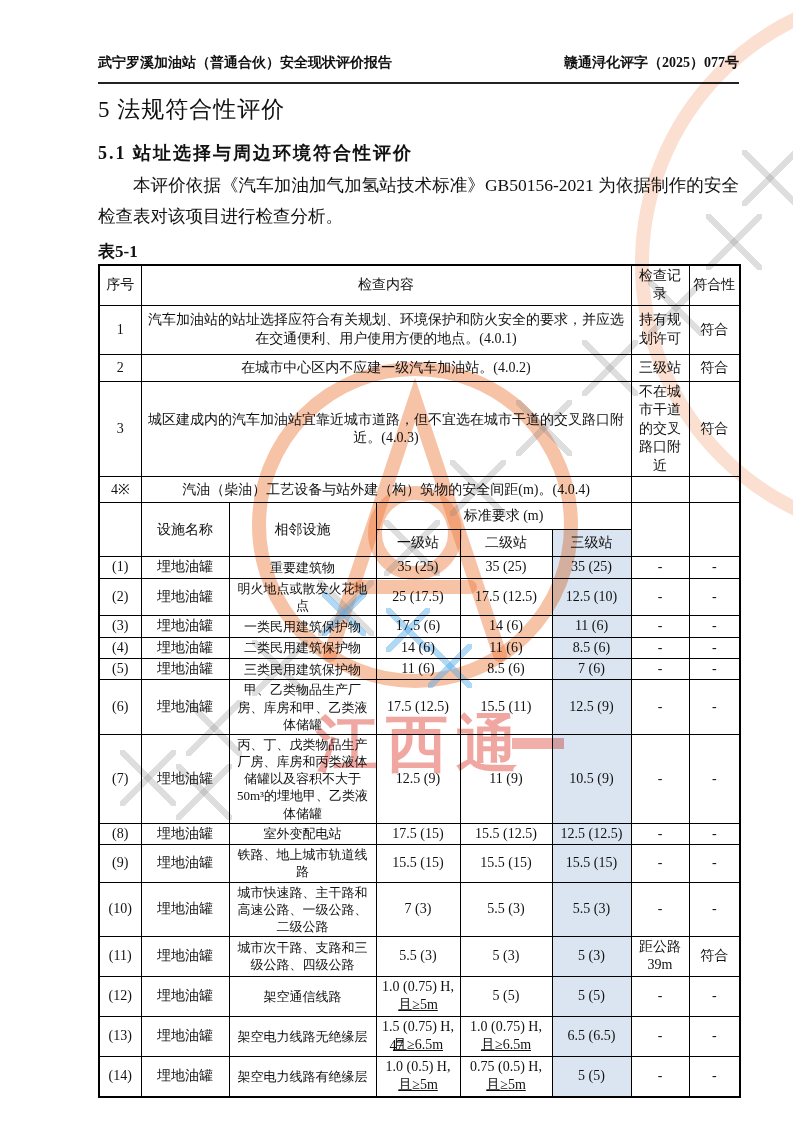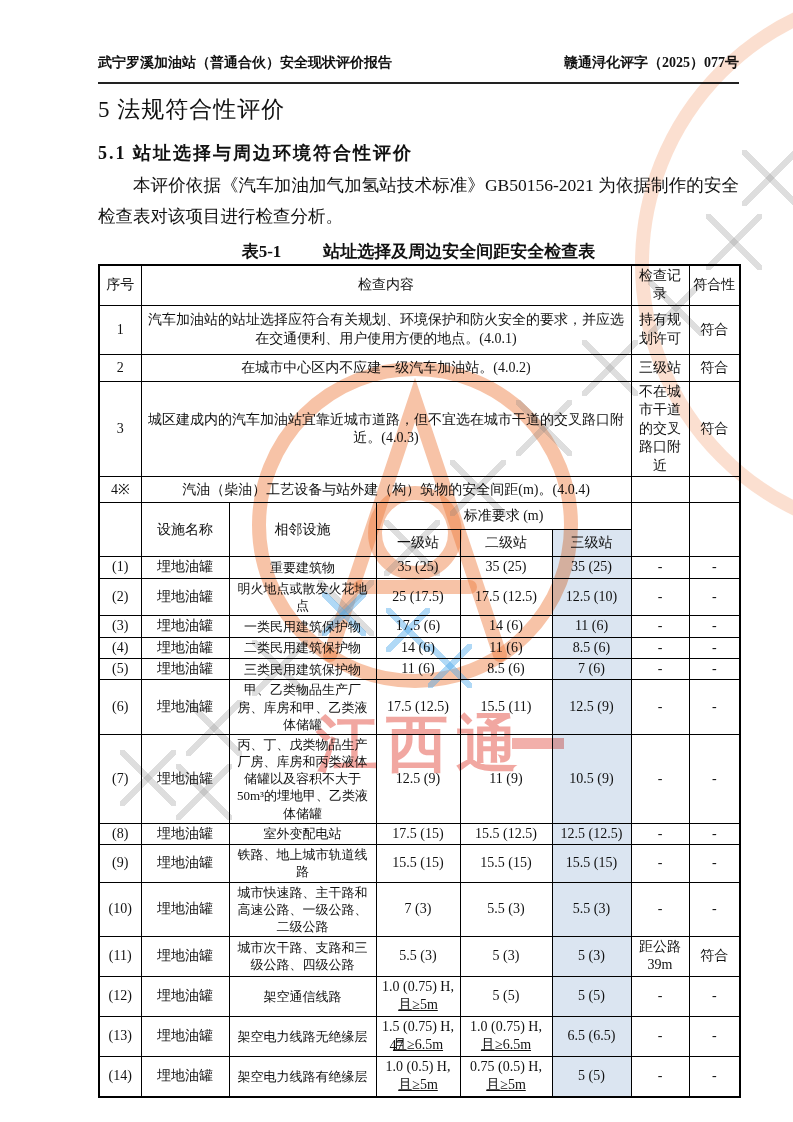--- a/index.html
+++ b/index.html
@@ -22,21 +22,21 @@
   .h2{
     position:absolute; top:141px; left:98px;
     font-size:18px; font-weight:bold; letter-spacing:2px;
   }
   .para{
     position:absolute; top:170px; left:98px; width:641px;
     font-size:17.5px; line-height:1.75; text-indent:2em; text-align:justify;
   }
   .caption{
     position:absolute; top:240px; left:98px; width:641px;
-    display:flex; justify-content:center; gap:42px;
+    display:flex; justify-content:flex-start; 
     font-size:17px; font-weight:bold;
   }
   
   .tbl-wrap{position:absolute; top:264px; left:98px; z-index:1;}
   table.safety{
     border-collapse:collapse; table-layout:fixed; width:641px;
     font-size:14px; border:2px solid #000;
   }
   table.safety td{
     border:1px solid #000; text-align:center; vertical-align:middle;
@@ -92,21 +92,20 @@
     <span>武宁罗溪加油站（普通合伙）安全现状评价报告</span>
     <span>赣通浔化评字（2025）077号</span>
   </div>
 
   <div class="h1">5 法规符合性评价</div>
   <div class="h2">5.1 站址选择与周边环境符合性评价</div>
   <div class="para">本评价依据《汽车加油加气加氢站技术标准》GB50156-2021 为依据制作的安全检查表对该项目进行检查分析。</div>
 
   <div class="caption">
     <span>表5-1</span>
-    <span>站址选择及周边安全间距安全检查表</span>
   </div>
 
   <div class="tbl-wrap">
     <table class="safety">
       <colgroup>
         <col style="width:42px">
           <col style="width:88px">
           <col style="width:147px">
         <col style="width:84px">
           <col style="width:92px">

